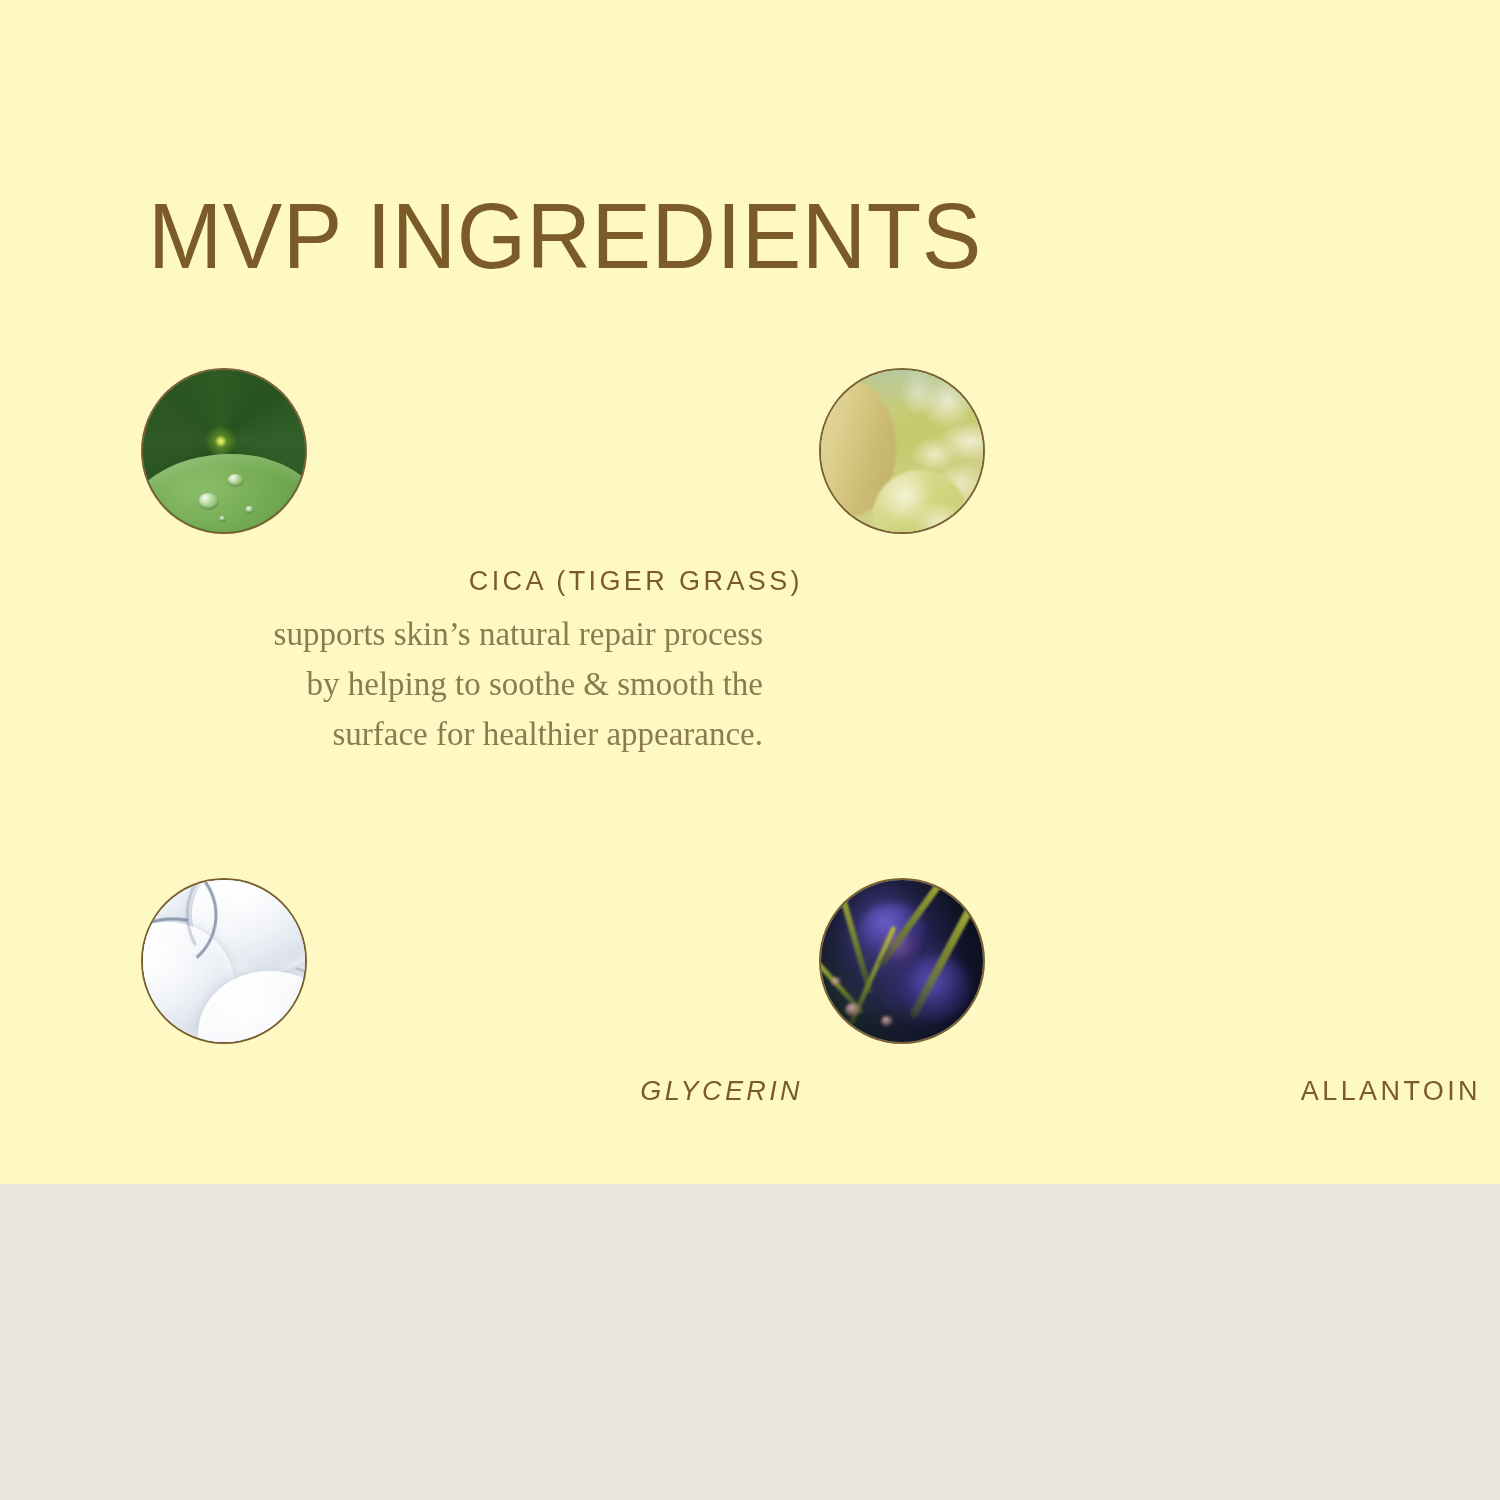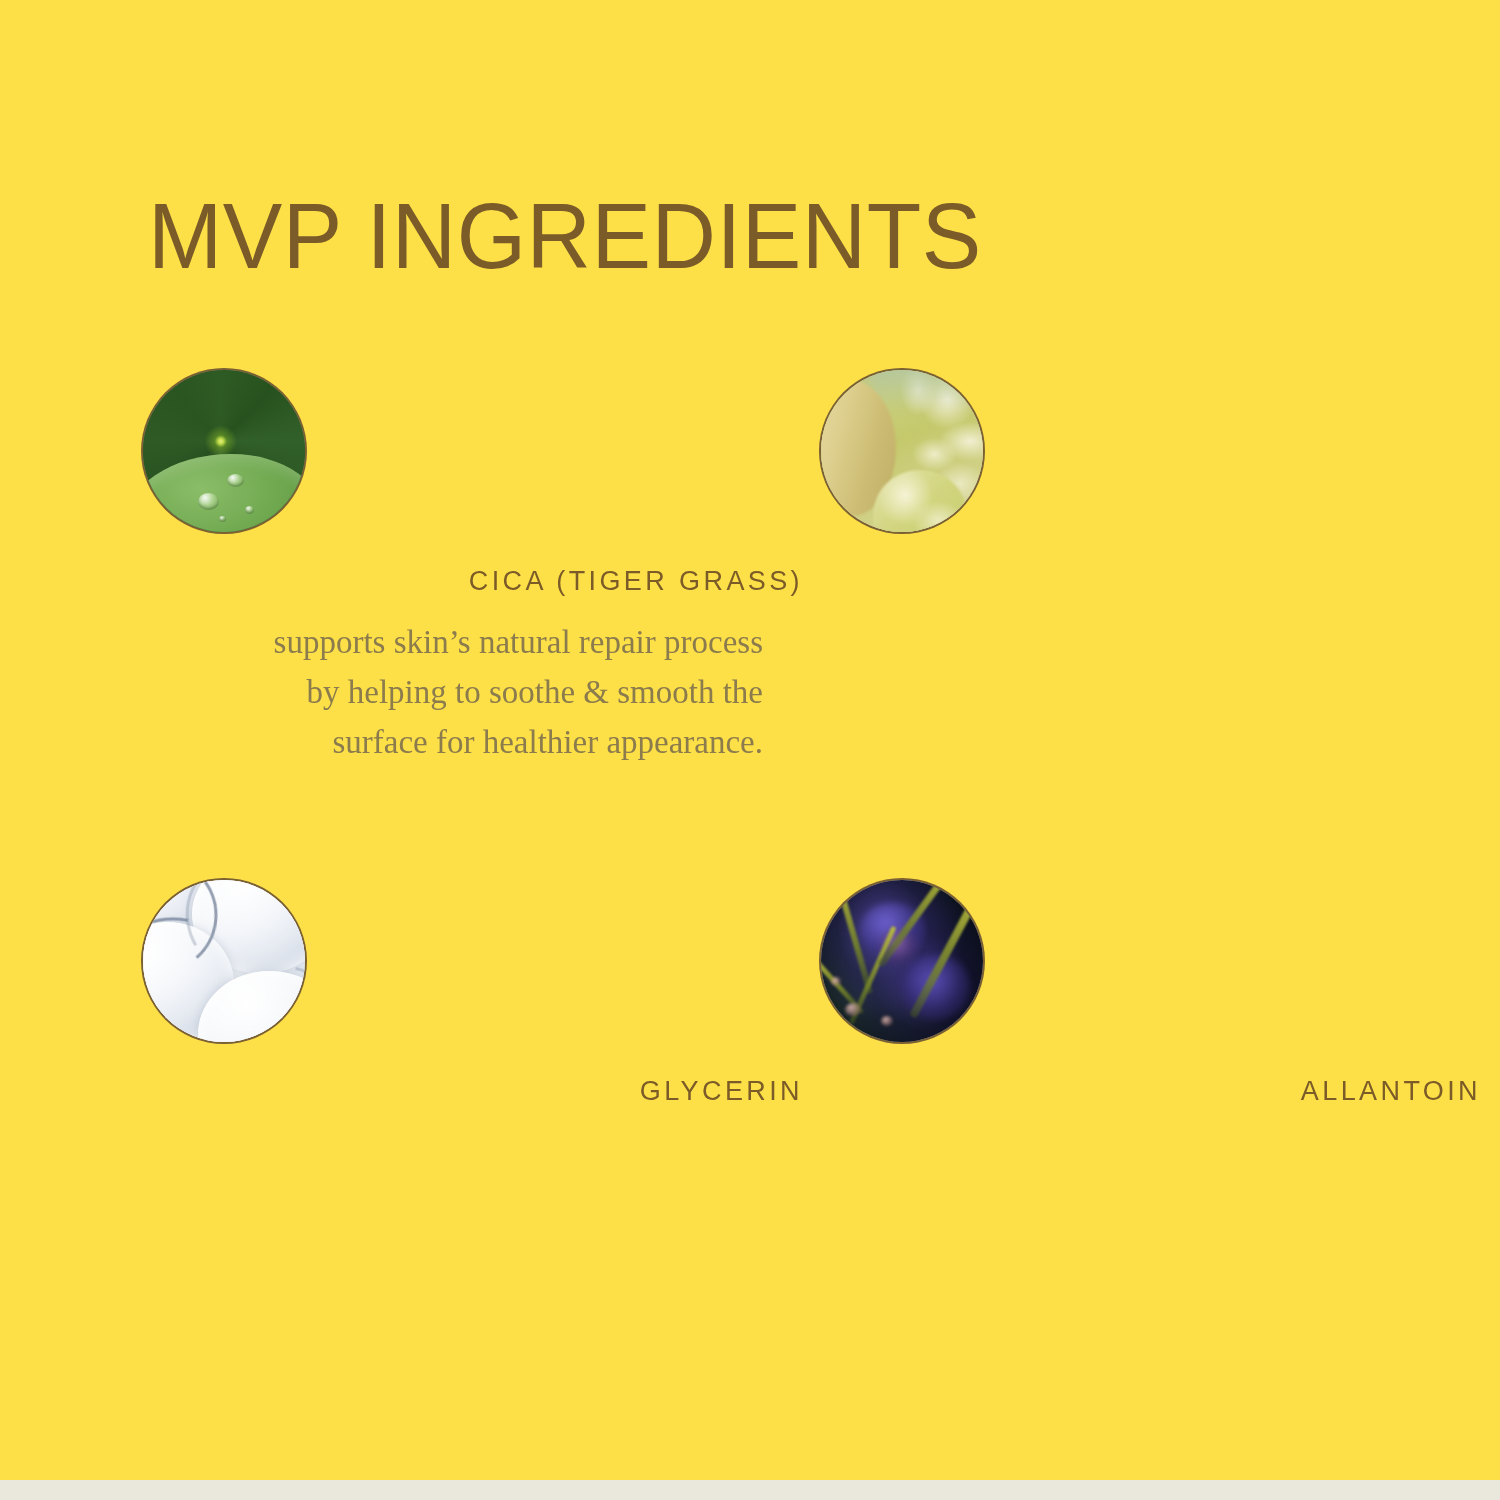--- a/index.html
+++ b/index.html
@@ -9,22 +9,22 @@
   body {
     width: 1500px;
     height: 1500px;
     background: #eae8dc;
     font-family: "Liberation Sans", sans-serif;
     overflow: hidden;
   }
   .page {
     position: relative;
     width: 1500px;
-    height: 1480px;
-    background: #fde047;
+    height: 1184px;
+    background: #fef9c3;
   }
 
   
   .page-title {
     position: absolute;
     left: 148px;
     top: 128px;
     font-family: "Liberation Sans", sans-serif;
     font-size: 92px;
     line-height: 1;
@@ -44,21 +44,21 @@
     width: 1500px;
     height: 1500px;
     text-align: right;
   }
   .card {
     position: absolute;
     width: 660px;
   }
   .card-cica      { left: 143px; top: 370px; }
   .card-moringa   { left: 821px; top: 370px; }
-  .card-glycerin  { left: 143px; top: 880px; }
+  .card-glycerin  { left: 143px; top: 880px; font-style: italic; }
   .card-allantoin { left: 821px; top: 880px; }
 
   
   .circle {
     position: relative;
     width: 162px;
     height: 162px;
     border-radius: 50%;
     overflow: hidden;
     box-shadow: 0 0 0 2px #7a6032;
@@ -218,21 +218,21 @@
   .ingredient-name {
     margin-top: 34px;
     font-family: "Liberation Sans", sans-serif;
     font-size: 27px;
     font-weight: 500;
     letter-spacing: 3.4px;
     color: #7b5b28;
     white-space: nowrap;
   }
   .ingredient-desc {
-    margin-top: 20px;
+    margin-top: 12px;
     font-family: "Liberation Serif", serif;
     font-size: 33px;
     line-height: 1.52;
     color: #8b7b4d;
     width: 620px;
     white-space: pre-line;
   }
   .card-moringa .ingredient-desc,
   .card-allantoin .ingredient-desc { width: 640px; }
 </style>

